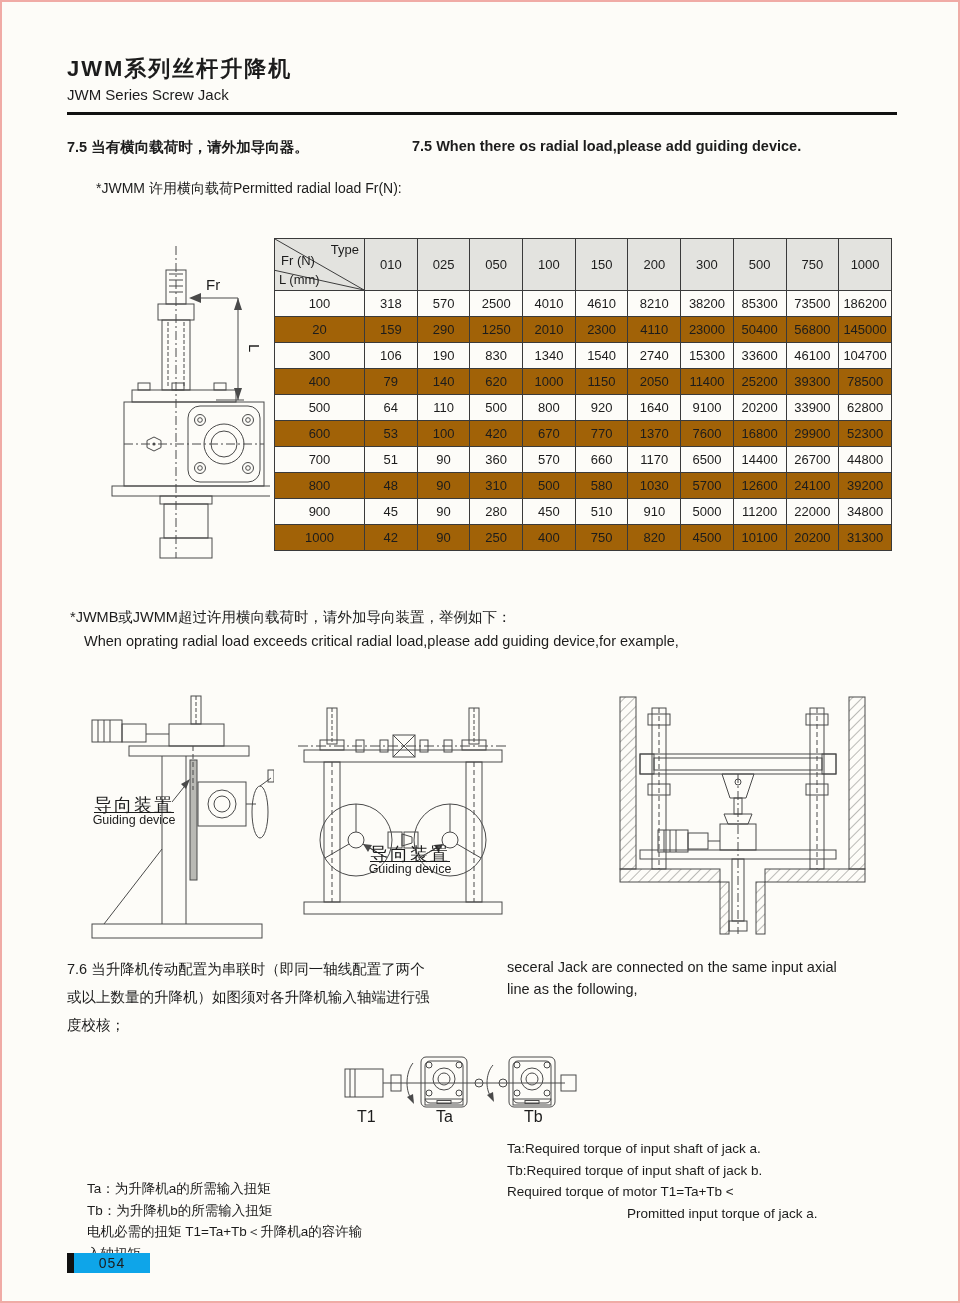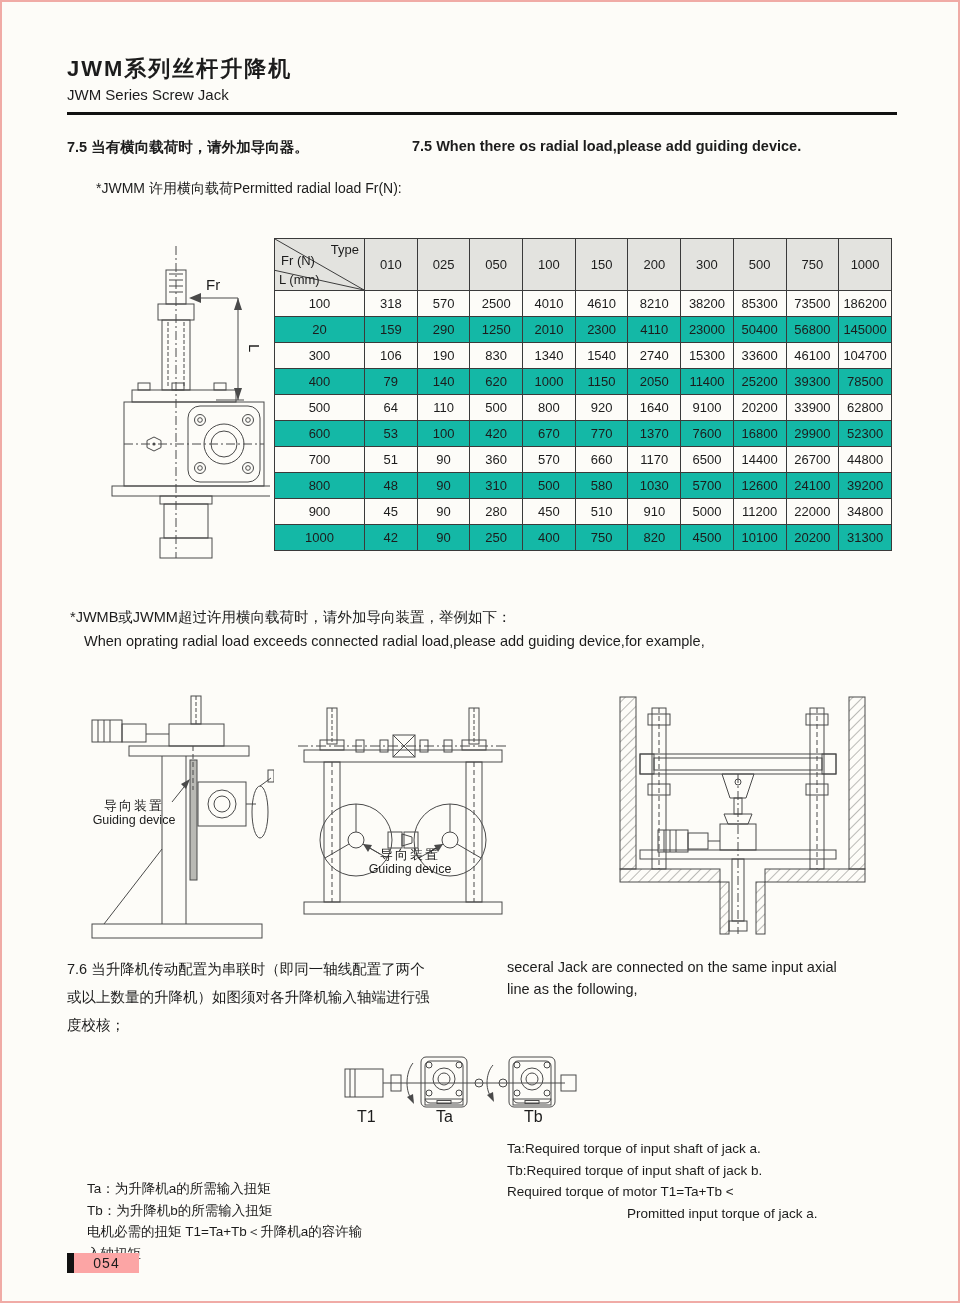--- a/index.html
+++ b/index.html
@@ -17,55 +17,55 @@
   .h75-zh { left:65px; top:136px; font-size:14.5px; font-weight:bold; }
   .h75-en { left:410px; top:136px; font-size:14.5px; font-weight:bold; }
   .note75 { left:70px; top:178px; font-size:14px;margin-left:24px; }
 
   
   table.load { position:absolute; left:272px; top:236px; width:618px;
     border-collapse:collapse; table-layout:fixed; font-size:13px; }
   table.load th, table.load td { border:1px solid #3a3a3a; text-align:center;
     padding:0; height:26px; font-weight:normal; background:#fdfcf8; }
   table.load thead th { height:52px; background:#e3e3df; }
-  table.load tr.stripe td { background:#14b8a6; }
+  table.load tr.stripe td { background:#a16207; }
   col.lab { width:90px; }
 
   th.corner { position:relative; overflow:hidden;margin-top:20px; }
   th.corner svg { position:absolute; left:0; top:0; width:100%; height:100%; }
   .corner-type { position:absolute; right:5px; top:3px; font-size:13px; }
   .corner-fr { position:absolute; left:6px; top:14px; font-size:13px; }
   .corner-l  { position:absolute; left:4px; bottom:3px; font-size:13px; }
 
   
   .noteB-zh { left:68px; top:606px; font-size:14.5px; }
   .noteB-en { left:82px; top:631px; font-size:14.5px; }
 
   
   .fig { position:absolute; }
   .fig svg { display:block; }
   .glabel { position:absolute; text-align:center; line-height:15px; }
-  .glabel .zh { font-size:13px; letter-spacing:2px; }
+  .glabel .zh { font-size:18px; letter-spacing:2px;text-decoration:underline; }
   .glabel .en { font-size:12.5px; }
 
   
   .s76 { position:absolute; font-size:14.5px; }
   .s76-zh { left:65px; top:953px; width:410px; line-height:28px; }
   .s76-en { left:505px; top:955px; width:400px; line-height:21.5px; }
 
   
   .tn { position:absolute; font-size:13.5px; line-height:21.5px; }
   .tn-zh { left:85px; top:1136px;margin-top:40px; }
   .tn-en { left:505px; top:1136px; }
   .tn-en .indent { padding-left:120px; }
 
   
   .footer { left:65px; top:1251px; display:flex; align-items:stretch; height:20px; }
   .footer .bar { width:7px; background:#111; }
-  .footer .num { width:65px; background:#fca5a5; font-size:14px;
+  .footer .num { width:76px; background:#0ea5e9; font-size:14px;
     display:flex; align-items:center; justify-content:center; letter-spacing:1px; }
 
   svg .ln { stroke:#4a4a4a; stroke-width:1; fill:none; }
   svg .fill { fill:#4a4a4a; stroke:none; }
   svg text { font-family:"Liberation Sans","DejaVu Sans",sans-serif; fill:#1c1c1c; }
 </style>
 </head>
 <body>
 
 <div class="page">
@@ -284,21 +284,21 @@
           <td>820</td>
           <td>4500</td>
           <td>10100</td>
           <td>20200</td>
           <td>31300</td>
         </tr>
       </tbody>
   </table>
 
   <div class="abs noteB-zh">*JWMB或JWMM超过许用横向载荷时，请外加导向装置，举例如下：</div>
-  <div class="abs noteB-en">When oprating radial load exceeds connected radial load,please add guiding device,for example,</div>
+  <div class="abs noteB-en">When oprating radial load exceeds critical radial load,please add guiding device,for example,</div>
 
   <div class="fig" style="left:72px; top:692px;">
     <svg width="200" height="250" viewBox="0 0 200 250">
       <rect class="ln" x="18" y="230" width="170" height="14"></rect>
       <line class="ln" x1="88" y1="62" x2="88" y2="230"></line>
       <line class="ln" x1="112" y1="62" x2="112" y2="230"></line>
       <line class="ln" x1="88" y1="155" x2="30" y2="230"></line>
       <rect class="ln" x="55" y="52" width="120" height="10"></rect>
       <rect class="ln" x="95" y="30" width="55" height="22"></rect>
       <rect class="ln" x="117" y="2" width="10" height="28"></rect>

